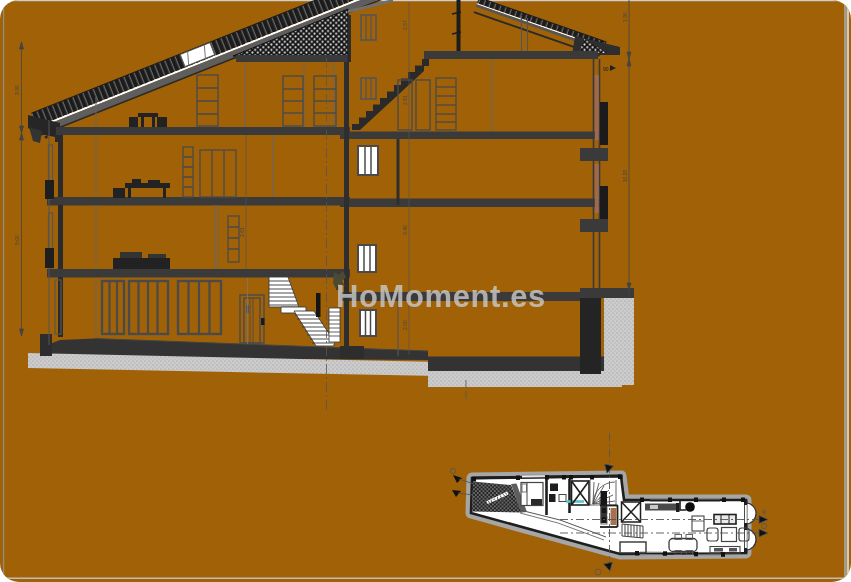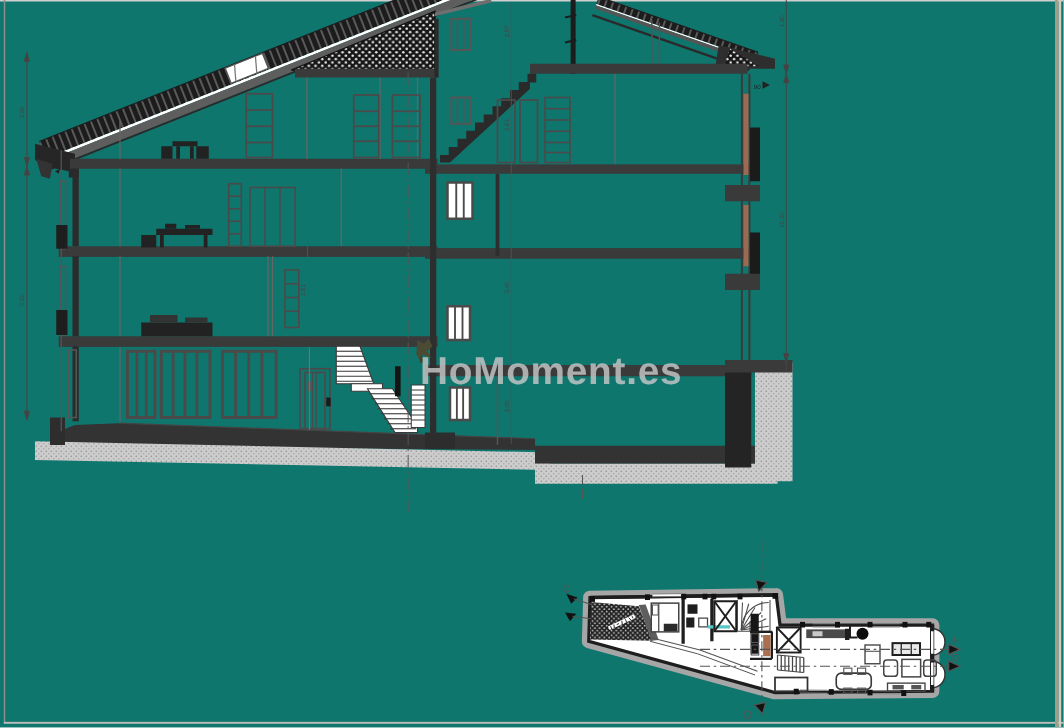--- a/index.html
+++ b/index.html
@@ -1,16 +1,16 @@
 <!DOCTYPE html>
 <html><head>
 <meta charset="utf-8">
 <style>
 html,body{margin:0;padding:0;background:#ffffff;font-family:"Liberation Sans",sans-serif;}
-#page{position:relative;width:851px;height:582px;overflow:hidden;background:#0f766e;}
+#page{position:relative;width:851px;height:582px;overflow:hidden;background:#a16207;border-radius:19px;}
 svg{position:absolute;left:0;top:0;}
 </style>
 </head>
 <body>
 <div id="page">
 <svg width="851" height="582" viewBox="0 0 851 582">
 <defs>
 <pattern id="tiles" width="5.5" height="26" patternUnits="userSpaceOnUse">
 <rect width="5.5" height="26" fill="#1c1c1c"></rect>
 <rect x="3.4" y="1" width="1" height="24" fill="#7d7d7d"></rect>

